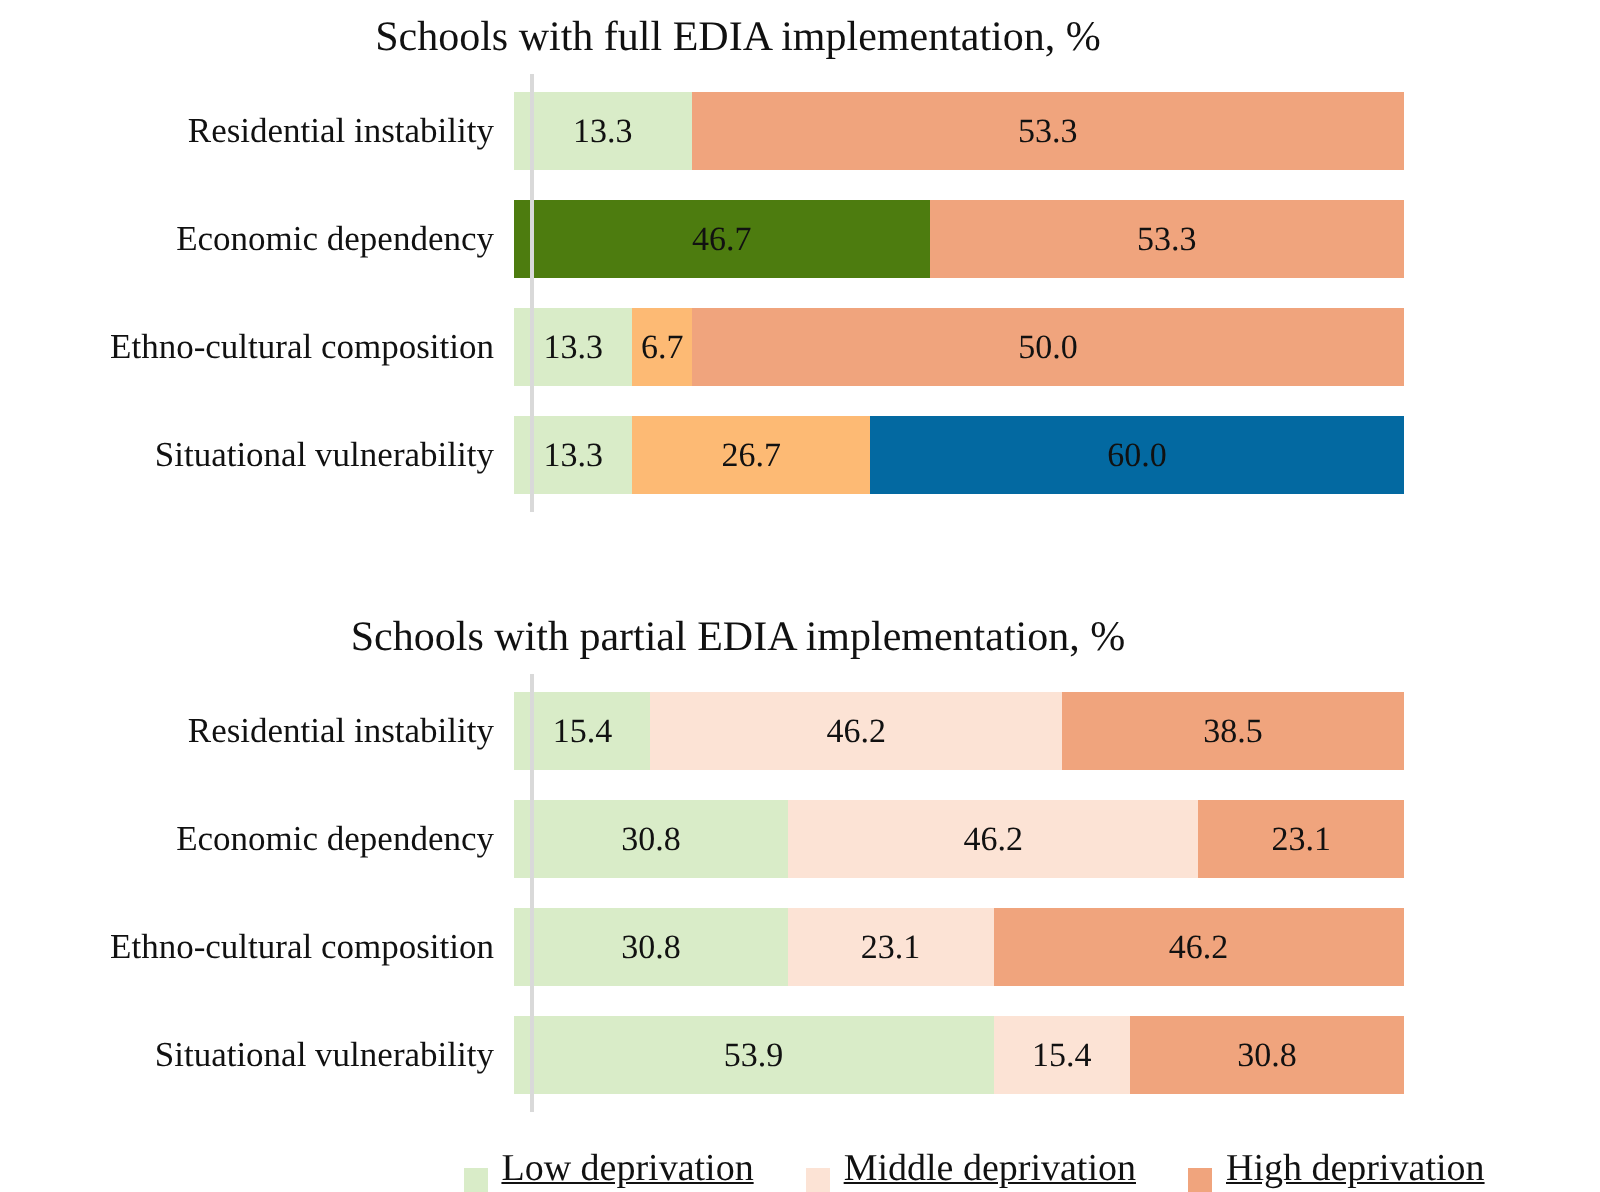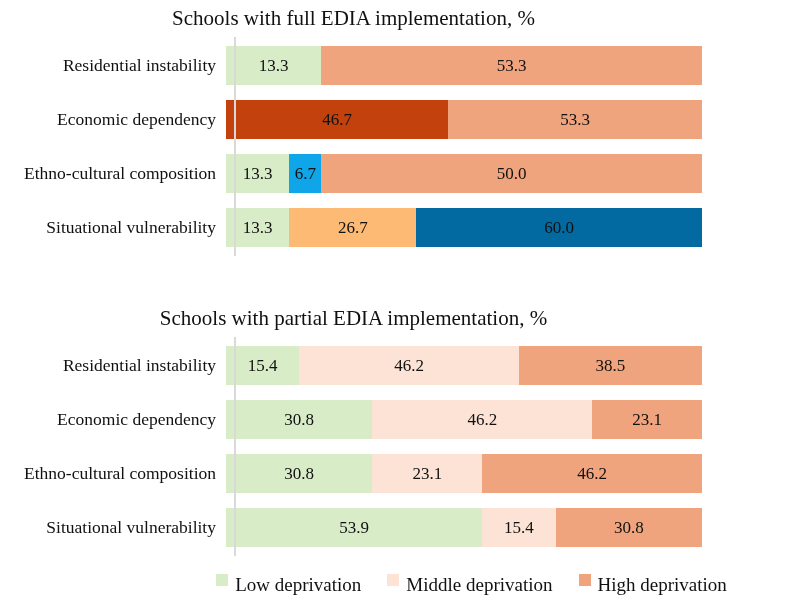--- a/index.html
+++ b/index.html
@@ -6,21 +6,21 @@
   * { box-sizing: border-box; }
   html, body { margin: 0; padding: 0; }
   body {
     width: 800px;
     height: 596px;
     background: #ffffff;
     overflow: hidden;
     color: #1a1a1a;
     font-family: "Liberation Serif", "DejaVu Serif", serif;
   }
-  .page { width: 707px; height: 596px; }
+  .page { width: 707px; height: 596px; padding-left: 31px; }
 
   .chart-title {
     margin: 0;
     font-weight: 400;
     font-size: 21px;
     line-height: 26px;
     text-align: center;
     color: #111111;
   }
   .chart-1 .chart-title { padding-top: 5px; }
@@ -77,21 +77,21 @@
 
   .legend {
     margin: 18px 0 0 236px;
     display: flex;
     justify-content: center;
     align-items: center;
     gap: 26px;
     font-size: 19px;
     color: #111111;
   }
-  .legend-item { display: flex; align-items: flex-start; white-space: nowrap; }
+  .legend-item { display: flex; align-items: flex-end; white-space: nowrap; text-decoration: underline; }
   .legend-swatch {
     width: 12px;
     height: 12px;
     margin-right: 7px;
     flex: none;
   }
 </style>
 </head>
 <body>
 
@@ -103,29 +103,29 @@
         <div class="row">
           <div class="row-label">Residential instability</div>
           <div class="bar">
             <div class="seg" style="flex-grow: 13.3; background-color: rgb(217, 236, 200);">13.3</div>
             <div class="seg" style="flex-grow: 53.3; background-color: rgb(240, 164, 125);">53.3</div>
           </div>
         </div>
         <div class="row">
           <div class="row-label">Economic dependency</div>
           <div class="bar">
-            <div class="seg" style="flex-grow: 46.7; background-color: #c2410c;">46.7</div>
+            <div class="seg" style="flex-grow: 46.7; background-color: #4d7c0f;">46.7</div>
             <div class="seg" style="flex-grow: 53.3; background-color: rgb(240, 164, 125);">53.3</div>
           </div>
         </div>
         <div class="row">
           <div class="row-label">Ethno-cultural composition</div>
           <div class="bar">
             <div class="seg" style="flex-grow: 13.3; background-color: rgb(217, 236, 200);">13.3</div>
-            <div class="seg" style="flex-grow: 6.7; background-color: #0ea5e9;">6.7</div>
+            <div class="seg" style="flex-grow: 6.7; background-color: #fdba74;">6.7</div>
             <div class="seg" style="flex-grow: 80; background-color: rgb(240, 164, 125);">50.0</div>
           </div>
         </div>
         <div class="row">
           <div class="row-label">Situational vulnerability</div>
           <div class="bar">
             <div class="seg" style="flex-grow: 13.3; background-color: rgb(217, 236, 200);">13.3</div>
             <div class="seg" style="flex-grow: 26.7; background-color: #fdba74;">26.7</div>
             <div class="seg" style="flex-grow: 60; background-color: #0369a1;">60.0</div>
           </div>

